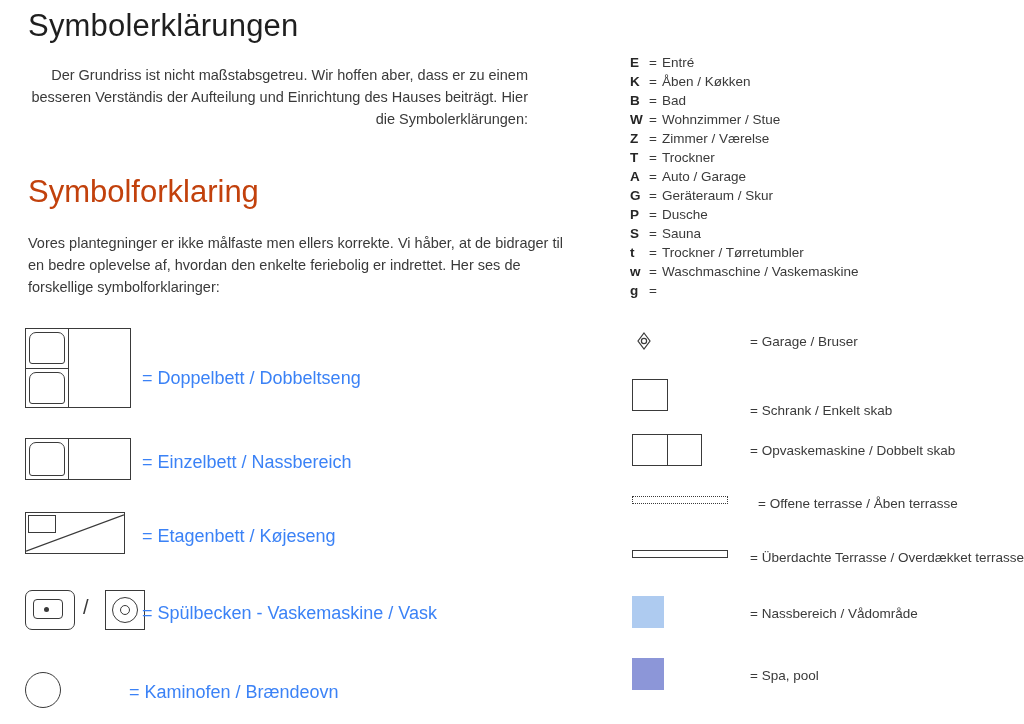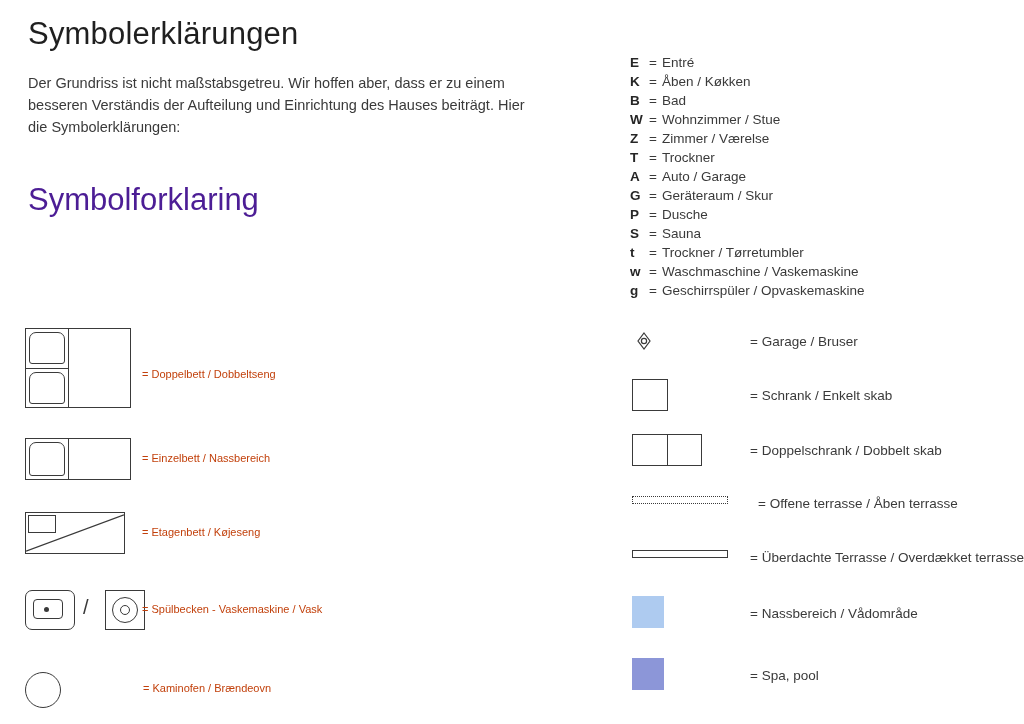--- a/index.html
+++ b/index.html
@@ -17,42 +17,43 @@
   }
   .page {
     position: absolute;
     inset: 0;
   }
 
   
   .left-col {
     position: absolute;
     left: 28px;
-    top: 12px;
+    top: 4px;
     width: 560px;
   }
   .title-de {
     font-size: 31px;
     font-weight: 400;
     letter-spacing: 0.2px;
     margin: 4px 0 0 0;
     color: #1f1f1f;
   }
   .para {
     font-size: 14.5px;
     line-height: 22px;
     color: #3a3a3a;
     margin: 20px 0 0 0;
     max-width: 500px;
+    text-align: right;
   }
   .title-da {
     font-size: 31px;
     font-weight: 400;
     margin: 44px 0 16px 0;
-    color: #4c1d95;
+    color: #c2410c;
   }
   .para2 {
     font-size: 14.5px;
     line-height: 22px;
     color: #3a3a3a;
     margin: 22px 0 0 0;
     max-width: 540px;
   }
 
   
@@ -61,22 +62,22 @@
     left: 25px;
     top: 328px;
     width: 560px;
   }
   .sym-row {
     position: relative;
     height: 0;
   }
   .sym-label {
     position: absolute;
-    font-size: 11px;
-    color: #c2410c;
+    font-size: 18px;
+    color: #3b82f6;
     white-space: nowrap;
   }
   .shape {
     position: absolute;
   }
 
   
   .bed-double {
     width: 106px;
     height: 80px;
@@ -319,20 +320,21 @@
 </style>
 </head>
 <body>
 
 <div class="page">
 
   <div class="left-col">
     <h1 class="title-de">Symbolerklärungen</h1>
     <p class="para">Der Grundriss ist nicht maßstabsgetreu. Wir hoffen aber, dass er zu einem besseren Verständis der Aufteilung und Einrichtung des Hauses beiträgt. Hier die Symbolerklärungen:</p>
     <h2 class="title-da">Symbolforklaring</h2>
+    <p class="para2">Vores plantegninger er ikke målfaste men ellers korrekte. Vi håber, at de bidrager til en bedre oplevelse af, hvordan den enkelte feriebolig er indrettet. Her ses de forskellige symbolforklaringer:</p>
   </div>
 
   <div class="sym-list">
 
     <div class="sym-row">
       <div class="shape bed-double" style="left:0px; top:0px;">
         <div class="pillow" style="top:3px;"></div>
         <div class="pillow" style="top:43px;"></div>
         <div class="pillow-line"></div>
         <div class="vline"></div>
@@ -366,21 +368,21 @@
       <div class="slash" style="left:58px; top:268px;">/</div>
       <div class="shape sink-round" style="left:80px; top:262px;">
         <div class="circ"></div>
         <div class="circ2"></div>
       </div>
       <div class="sym-label" style="left:117px; top:275px;">= Spülbecken - Vaskemaskine / Vask</div>
     </div>
 
     <div class="sym-row">
       <div class="shape stove" style="left:0px; top:344px;"></div>
-      <div class="sym-label" style="left:118px; top:354px;">= Kaminofen / Brændeovn</div>
+      <div class="sym-label" style="left:104px; top:354px;">= Kaminofen / Brændeovn</div>
     </div>
   </div>
 
   <div class="abbr-list">
     <div class="abbr-row">
       <span class="abbr-key">E</span>
       <span class="abbr-eq">=</span>
       <span class="abbr-val">Entré</span>
     </div>
     <div class="abbr-row">
@@ -434,44 +436,43 @@
       <span class="abbr-val">Trockner / Tørretumbler</span>
     </div>
     <div class="abbr-row">
       <span class="abbr-key">w</span>
       <span class="abbr-eq">=</span>
       <span class="abbr-val">Waschmaschine / Vaskemaskine</span>
     </div>
     <div class="abbr-row">
       <span class="abbr-key">g</span>
       <span class="abbr-eq">=</span>
-      <span class="abbr-val">Geschirrspüler / Opvaskemaskine</span>
     </div>
   </div>
 
   <div class="rsym-list">
 
     <div class="rsym-row">
       <svg class="shower-icon" style="left:5px; top:6px;" viewBox="0 0 18 18">
         <polygon points="9,1 15,9 9,17 3,9" fill="none" stroke="#3a3a3a" stroke-width="1.2"></polygon>
         <circle cx="9" cy="9" r="2.6" fill="none" stroke="#3a3a3a" stroke-width="1.2"></circle>
       </svg>
       <div class="rsym-label" style="top:8px;">= Garage / Bruser</div>
     </div>
 
     <div class="rsym-row">
       <div class="shape cab-single" style="left:2px; top:53px;"></div>
-      <div class="rsym-label" style="top:62px;">= Schrank / Enkelt skab</div>
+      <div class="rsym-label" style="top:77px;">= Schrank / Enkelt skab</div>
     </div>
 
     <div class="rsym-row">
       <div class="shape cab-double" style="left:2px; top:108px;">
         <div class="mid"></div>
       </div>
-      <div class="rsym-label" style="top:117px;">= Doppelschrank / Dobbelt skab</div>
+      <div class="rsym-label" style="top:117px;">= Opvaskemaskine / Dobbelt skab</div>
     </div>
 
     <div class="rsym-row">
       <div class="shape terr-open" style="left:2px; top:170px;"></div>
       <div class="rsym-label" style="top:170px;margin-left:8px;">= Offene terrasse / Åben terrasse</div>
     </div>
 
     <div class="rsym-row">
       <div class="shape terr-roof" style="left:2px; top:224px;"></div>
       <div class="rsym-label" style="top:224px;">= Überdachte Terrasse / Overdækket terrasse</div>

